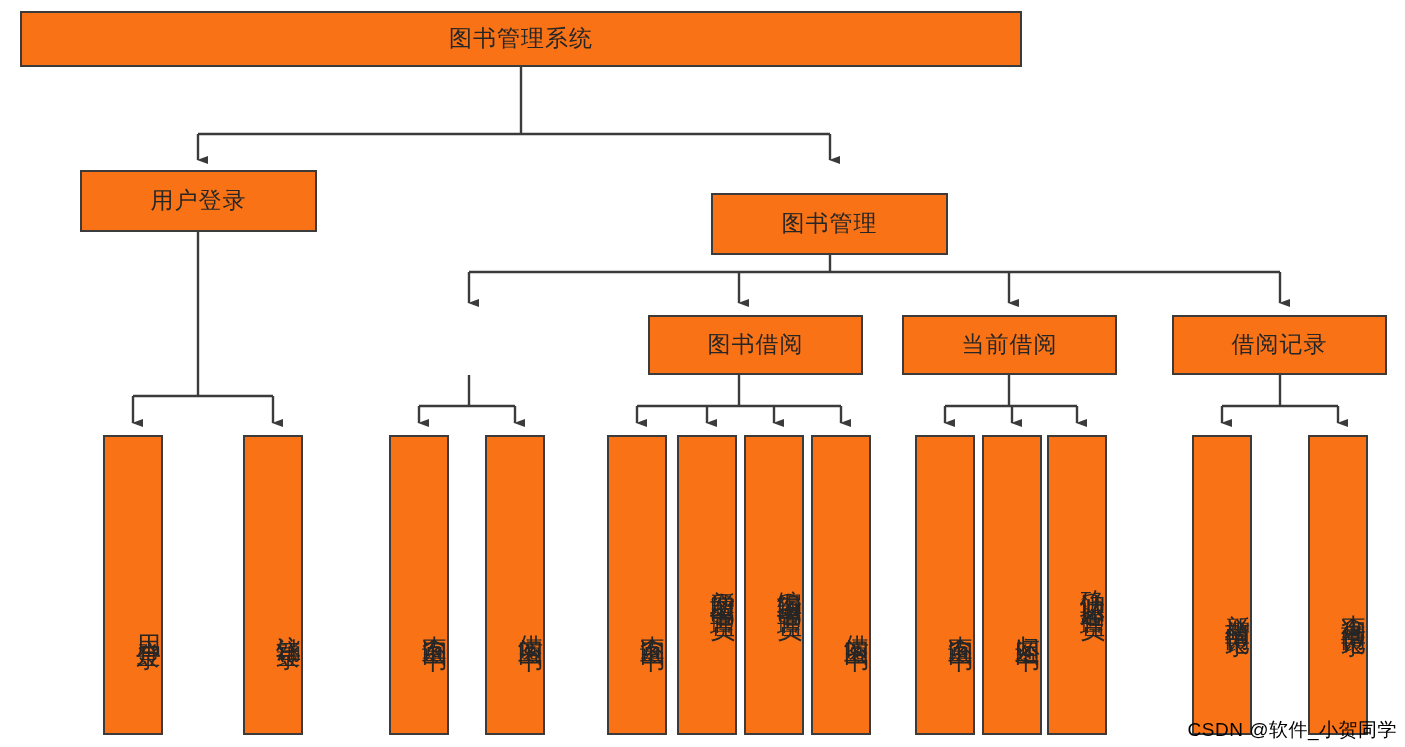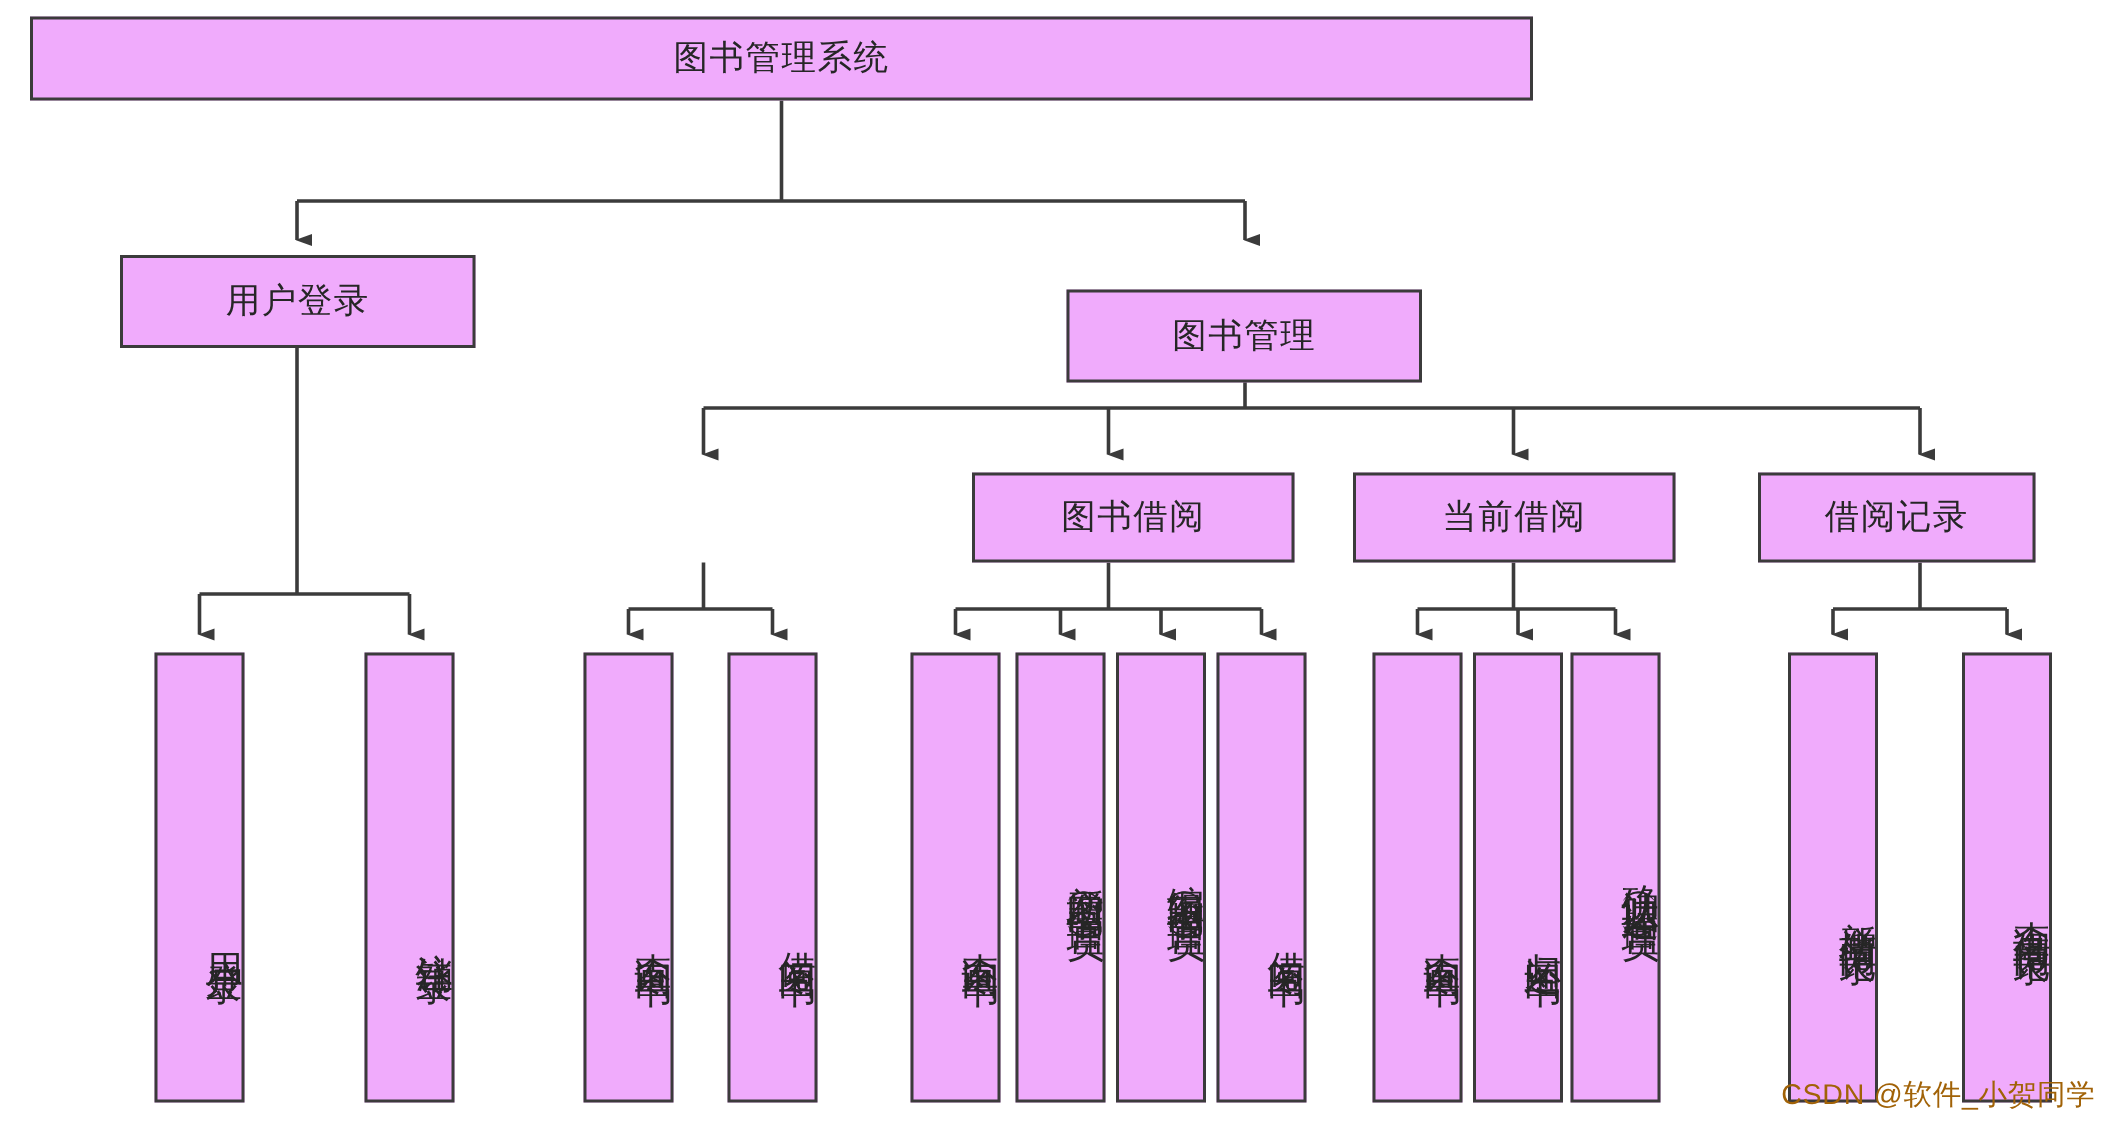--- a/index.html
+++ b/index.html
@@ -22,21 +22,21 @@
     left: 0;
     top: 0;
     width: 1405px;
     height: 747px;
     pointer-events: none;
   }
   .node {
     position: absolute;
     box-sizing: border-box;
     border: 2px solid #3b3b3b;
-    background: #f0abfc;
+    background: #f97316;
     display: flex;
     align-items: center;
     justify-content: center;
     color: #262626;
   }
   .node.horiz {
     font-size: 23px;
     letter-spacing: 1px;
     line-height: 1.2;
   }
@@ -55,21 +55,21 @@
   }
   .node-label {
     display: block;
     white-space: pre-wrap;
   }
   .watermark {
     position: absolute;
     right: 8px;
     bottom: 4px;
     font-size: 19px;
-    color: #a16207;
+    color: #000000;
     letter-spacing: 0.5px;
     white-space: nowrap;
     user-select: none;
   }
 </style>
 </head>
 <body>
 
 <div id="diagram-root">
 
@@ -133,21 +133,21 @@
   <div class="node horiz" style="left:711px; top:170px; width:237px; height:62px;margin-top:23px;">
     <span class="node-label">图书管理</span>
   </div>
 
   <div class="node horiz" style="left:648px; top:315px; width:215px; height:60px;">
     <span class="node-label">图书借阅</span>
   </div>
   <div class="node horiz" style="left:902px; top:315px; width:215px; height:60px;">
     <span class="node-label">当前借阅</span>
   </div>
-  <div class="node horiz" style="left:1172px; top:315px; width:185px; height:60px;font-family:Liberation Serif, serif;">
+  <div class="node horiz" style="left:1172px; top:315px; width:215px; height:60px;font-family:Liberation Serif, serif;">
     <span class="node-label">借阅记录</span>
   </div>
 
   <div class="node vert" style="left:103px; top:435px; width:60px; height:300px; padding-top:75px;">
     <span class="node-label">用户登录</span>
   </div>
   <div class="node vert" style="left:243px; top:435px; width:60px; height:300px; padding-top:75px;">
     <span class="node-label">注销登录</span>
   </div>
 

